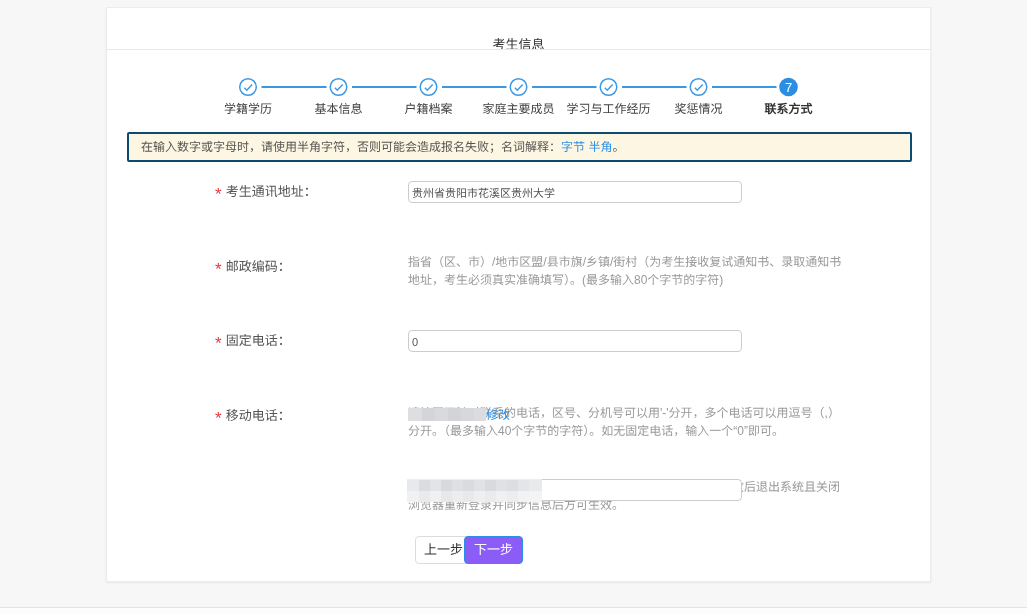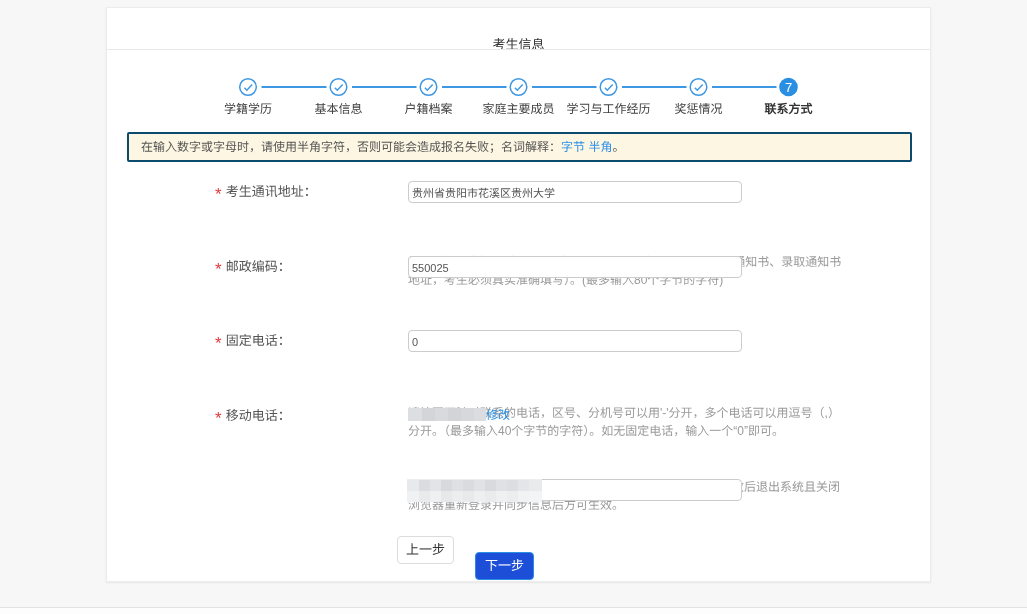--- a/index.html
+++ b/index.html
@@ -11,22 +11,22 @@
   .title { top:29px; left:0; width:100%; text-align:center; font-size:13px; line-height:16px; color:#333; }
   .hline { top:41px; left:0; width:100%; border-top:1px solid #e8e8e8; }
   .steps { top:55px; left:0; }
   .notice { top:124px; left:20px; width:769px; height:26px; line-height:26px; background:#fdf6e2; border:2px solid #0c4a6e; border-radius:2px; padding-left:12px; color:#555; }
   .card a { color:#2a90e8; text-decoration:none; position:static; }
   .lbl { left:108px; width:197px; line-height:22px; font-size:13px; color:#555; }
   .req { position:relative; top:4px; color:#e4393c; margin-right:4px; font-size:17px; line-height:13px; display:inline-block; }
   .inp { left:301px; width:329px; height:20px; border:1px solid #ccc; border-radius:4px; padding:0 0 0 3px; font-size:11px; color:#555; line-height:22px; background:#fff; }
   .help { left:301px; width:460px; line-height:18px; color:#9a9a9a;margin-top:46px; }
   .btn { top:528px; height:26px; line-height:26px; text-align:center; border-radius:4px; font-size:13px; }
-  .btn.prev { left:290px; width:55px; border:1px solid #dcdcdc; background:#fff; color:#333; }
-  .btn.next { left:368px; width:57px; border:1px solid #2a8fe2; background:#1d4ed8; color:#fff;margin-top:16px; }
+  .btn.prev { left:308px; width:55px; border:1px solid #dcdcdc; background:#fff; color:#333; }
+  .btn.next { left:357px; width:57px; border:1px solid #2a8fe2; background:#8b5cf6; color:#fff; }
   .footer { position:absolute; left:0; top:607px; width:1027px; height:6px; background:#fdfdfd; border-top:1px solid #e3e3e3; }
 </style>
 </head>
 <body>
 <div class="card">
   <div class="title">考生信息</div>
   <div class="hline"></div>
   <svg class="steps" width="823" height="62" viewBox="0 0 823 62">
     <g stroke="#3e97e2" stroke-width="1.5" fill="none">
       <circle cx="141" cy="24" r="8.3"></circle>
@@ -64,21 +64,20 @@
       <text x="681.5" y="49.5" font-weight="bold" fill="#333333">联系方式</text>
     </g>
   </svg>
   <div class="notice">在输入数字或字母时，请使用半角字符，否则可能会造成报名失败；名词解释：<a href="#">字节</a> <a href="#">半角</a>。</div>
 
   <div class="lbl" style="top:173px"><span class="req">*</span>考生通讯地址：</div>
   <div class="inp" style="top:173px">贵州省贵阳市花溪区贵州大学</div>
   <div class="help" style="top:199px">指省（区、市）/地市区盟/县市旗/乡镇/街村（为考生接收复试通知书、录取通知书<br>地址，考生必须真实准确填写）。(最多输入80个字节的字符)</div>
 
   <div class="lbl" style="top:247.5px"><span class="req">*</span>邮政编码：</div>
-  <div class="inp" style="top:247.5px">550025</div>
 
   <div class="lbl" style="top:322px"><span class="req">*</span>固定电话：</div>
   <div class="inp" style="top:322px">0</div>
   <div class="help" style="top:350px">请填写可随时联系的电话，区号、分机号可以用'-'分开，多个电话可以用逗号（,）<br>分开。（最多输入40个字节的字符）。如无固定电话，输入一个“0”即可。</div>
 
   <div class="lbl" style="top:397px"><span class="req">*</span>移动电话：</div>
   <div style="top:398px; left:301px; width:300px; height:18px; line-height:18px;">
     <svg width="78" height="13" viewBox="0 0 78 13" style="position:static; vertical-align:-2px;">
       <rect x="0" y="0" width="14" height="13" fill="#dcdee1"></rect>
       <rect x="14" y="0" width="13" height="13" fill="#d3d5d9"></rect>

